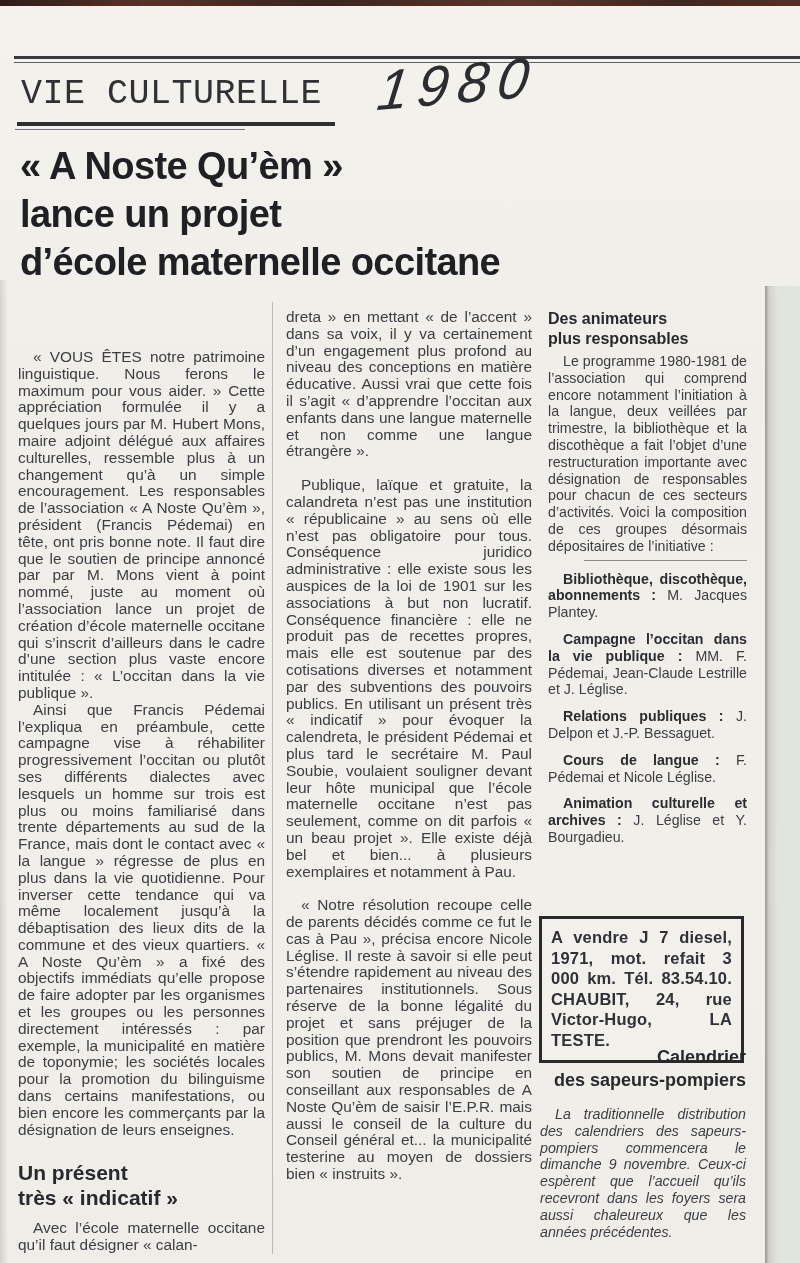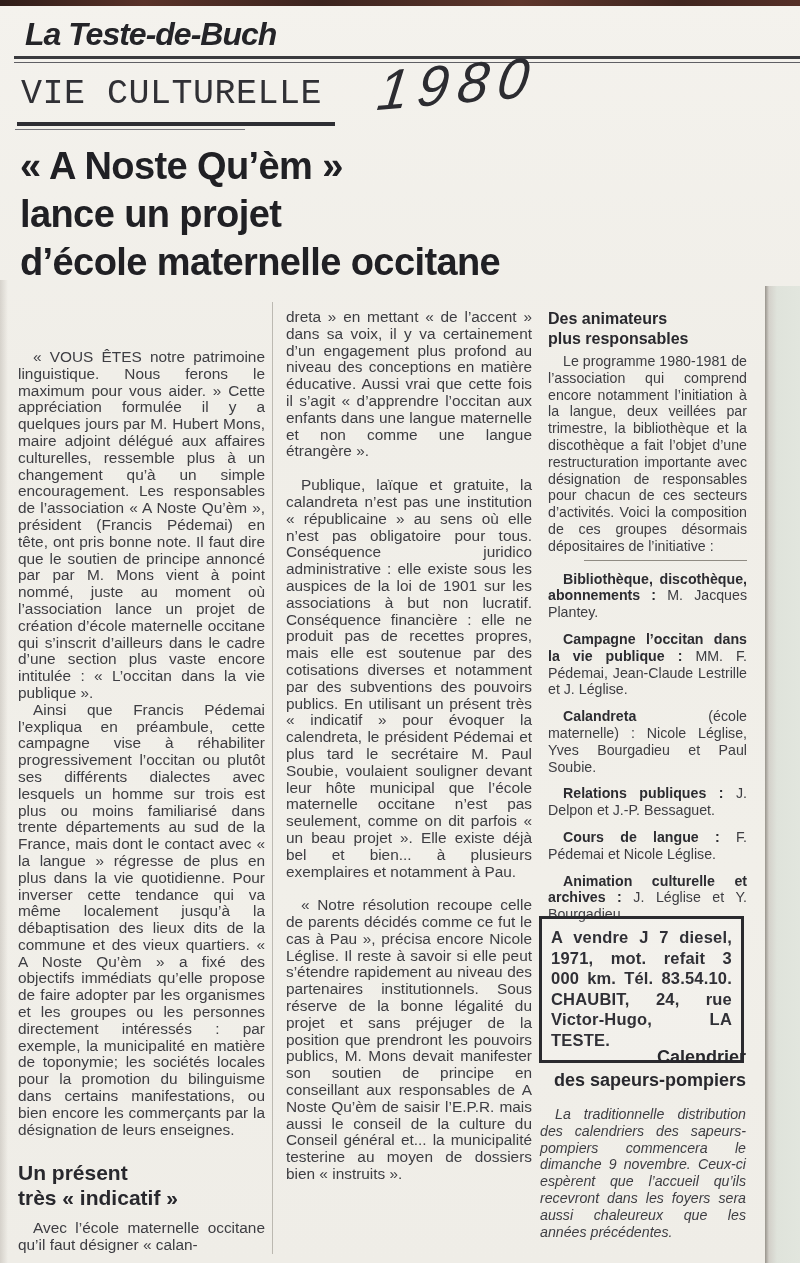--- a/index.html
+++ b/index.html
@@ -62,21 +62,20 @@
           background:linear-gradient(90deg, rgba(120,110,100,0.22), rgba(120,110,100,0)); }
 </style>
 <title>La Teste-de-Buch</title></head>
 <body>
 
 <div class="page">
 
   <div class="top-strip"></div>
   <div class="left-edge"></div>
 
-  <div class="masthead">La Teste-de-Buch</div>
   <div class="rule-a"></div>
   <div class="rule-b"></div>
 
   <div class="rubric">VIE CULTURELLE</div>
   <div class="rubric-underline"></div>
   <div class="rubric-underline-b"></div>
 
   <span class="year">1980</span>
 
   <div class="headline">
@@ -104,21 +103,20 @@
   <div class="col col3">
     <h3 class="subhead3">
       <span>Des animateurs</span><br>
       <span>plus responsables</span>
     </h3>
     <p class="para indent">Le programme 1980-1981 de l’association qui comprend encore notamment l’initiation à la langue, deux veillées par trimestre, la bibliothèque et la discothèque a fait l’objet d’une restructuration importante avec désignation de responsables pour chacun de ces secteurs d’activités. Voici la composition de ces groupes désormais dépositaires de l’initiative :</p>
     <div class="mini-rule"></div>
 
     <p class="committee"><b>Bibliothèque, discothèque, abonnements :</b><span> M. Jacques Plantey.</span></p>
     <p class="committee"><b>Campagne l’occitan dans la vie publique :</b><span> MM. F. Pédemai, Jean-Claude Lestrille et J. Léglise.</span></p>
-    <p class="committee"><b>Calandreta</b><span> (école maternelle) : Nicole Léglise, Yves Bourgadieu et Paul Soubie.</span></p>
     <p class="committee"><b>Relations publiques :</b><span> J. Delpon et J.-P. Bessaguet.</span></p>
     <p class="committee"><b>Cours de langue :</b><span> F. Pédemai et Nicole Léglise.</span></p>
     <p class="committee"><b>Animation culturelle et archives :</b><span> J. Léglise et Y. Bourgadieu.</span></p>
   </div>
 
   <div class="ad-box">
     <p class="ad-text">A vendre J 7 diesel, 1971, mot. refait 3 000 km. Tél. 83.54.10. CHAUBIT, 24, rue Victor-Hugo, LA TESTE.</p>
   </div>
 
   <div class="calendar">

